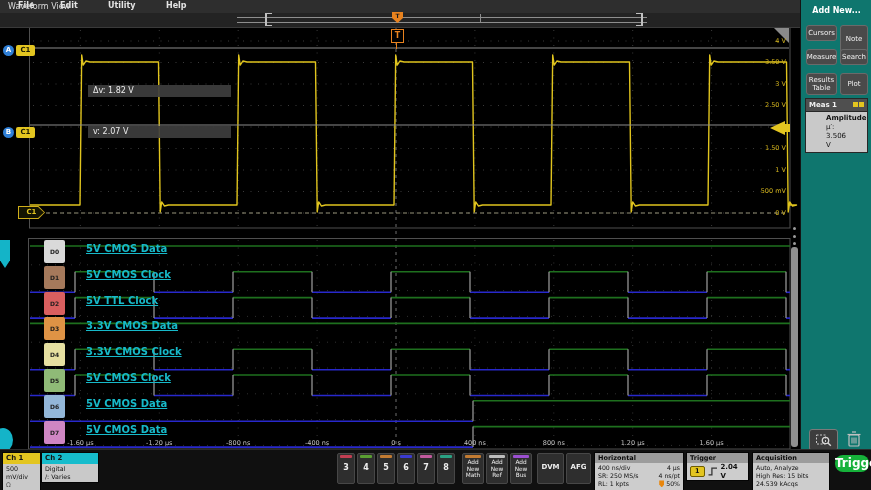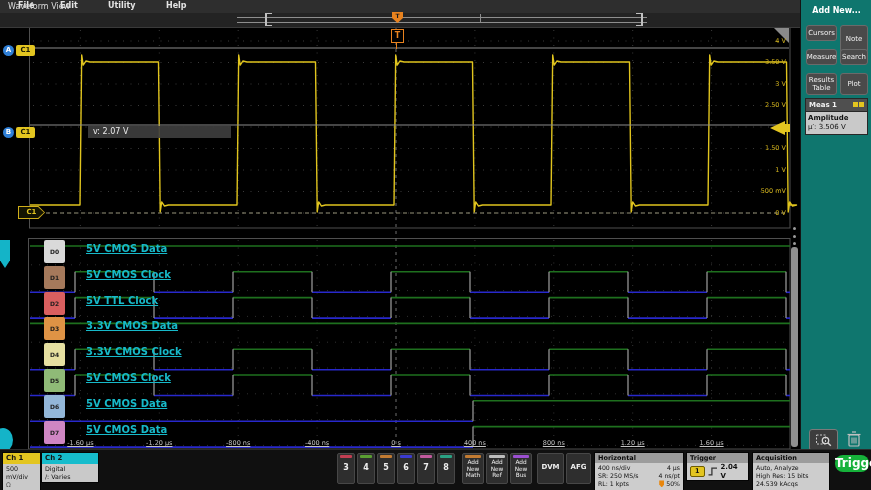--- a/index.html
+++ b/index.html
@@ -39,21 +39,21 @@
                    clip-path:polygon(0 0,76% 0,100% 50%,76% 100%,0 100%);}
   #gnd-badge-inner{position:absolute;left:1px;top:1px;width:25px;height:11px;background:#141402;
                    clip-path:polygon(0 0,76% 0,100% 50%,76% 100%,0 100%);
                    color:#e3c520;font-size:7px;font-weight:bold;text-align:center;line-height:11px;}
   
   #trig-arrow{left:770px;top:121px;width:0;height:0;border-right:15px solid #e3c520;
               border-top:7px solid transparent;border-bottom:7px solid transparent;}
   #trig-arrow-tail{left:785px;top:124px;width:5px;height:8px;background:#e3c520;}
   
   .scale-label{position:absolute;left:728px;width:58px;text-align:right;font-size:6.5px;color:#d2b31c;}
-  .time-label{position:absolute;width:44px;text-align:center;font-size:6.5px;color:#c2c2c2;top:439px;text-decoration:underline;}
+  .time-label{position:absolute;width:44px;text-align:center;font-size:6.5px;color:#c2c2c2;top:439px;}
   
   .dch{position:absolute;left:44px;height:24px;}
   .dch-badge{position:absolute;left:0;top:0;width:21px;height:23px;border-radius:2px;
              color:#1c1c1c;font-size:6px;font-weight:bold;display:flex;align-items:center;justify-content:center;}
   .dch-label{position:absolute;left:42px;top:3px;font-size:10px;font-weight:bold;color:#17b9c9;white-space:nowrap;text-decoration:underline;}
   
   #dgrp-tab{left:0;top:240px;width:10px;height:28px;background:#14b4c8;
             clip-path:polygon(0 0,100% 0,100% 72%,50% 100%,0 72%);}
   #dgrp-blob{left:-7px;top:428px;width:20px;height:24px;border-radius:50%;background:#14b4c8;}
   
@@ -63,21 +63,21 @@
   
   #right-panel{left:800px;top:0;width:71px;height:449px;background:#0f766e;border-left:1px solid #141414;box-sizing:border-box;}
   #add-new-title{position:absolute;left:0;top:6px;width:71px;text-align:center;font-size:8px;font-weight:bold;color:#fff;}
   .rp-btn{position:absolute;background:#4a4a4a;border:1px solid #6a6a6a;border-radius:3px;color:#f0f0f0;
           font-size:7px;display:flex;align-items:center;justify-content:center;text-align:center;
           white-space:pre-line;line-height:8px;box-sizing:border-box;}
   #meas-card{position:absolute;left:4px;top:98px;width:63px;}
   #meas-head{background:#4f4f4f;border:1px solid #272727;color:#f2f2f2;font-size:7px;font-weight:bold;
              padding:1px 3px;height:10px;line-height:10px;position:relative;}
   #meas-head .sq{position:absolute;top:3px;width:5px;height:5px;background:#e3c520;}
-  #meas-body{background:#c9c9c9;color:#111;font-size:7px;padding:2px 2px;line-height:9px;border:1px solid #272727;border-top:none;}
+  #meas-body{background:#c9c9c9;color:#111;font-size:7px;padding:2px 20px;line-height:9px;border:1px solid #272727;border-top:none;}
   #meas-body .b1{font-weight:bold;}
   .icon-btn{position:absolute;display:flex;align-items:center;justify-content:center;}
   #zoom-btn{left:8px;top:429px;width:27px;height:20px;background:#3d3d3d;border:1px solid #7a7a7a;border-radius:3px;}
   
   #bottombar{left:0;top:449px;width:871px;height:41px;background:#101010;border-top:1px solid #2c2c2c;box-sizing:border-box;}
   .bcard{position:absolute;border:1px solid #050505;}
   .bcard .hd{font-size:7px;font-weight:bold;color:#151515;padding:1px 3px;height:9px;line-height:9px;}
   .bcard .bd{background:#c9c9c9;color:#111;font-size:6.3px;line-height:8px;padding:1px 3px;}
   .nbtn{position:absolute;width:18px;height:31px;background:#2e2e2e;border:1px solid #474747;border-radius:2px;
         color:#eee;box-sizing:border-box;text-align:center;}
@@ -262,20 +262,21 @@
   <div id="recbar" class="abs"></div>
   <div class="rec-bracket l" style="left:265px"></div>
   <div class="rec-bracket r" style="left:636px"></div>
   <div class="rec-tick" style="left:480px"></div>
   <div id="rec-trig" class="abs">T</div>
 
   <div id="trig-flag" class="abs">T</div>
   <div id="trig-stem" class="abs"></div>
   <div id="corner-fold" class="abs"></div>
 
+  <div class="readout" style="top:85px">Δv: 1.82 V</div>
   <div class="readout" style="top:126px">v: 2.07 V</div>
 
   <span class="badge-circ" style="left:3px;top:45px">A</span>
   <span class="badge-c1" style="left:16px;top:45px">C1</span>
   <span class="badge-circ" style="left:3px;top:127px">B</span>
   <span class="badge-c1" style="left:16px;top:127px">C1</span>
 
   <div id="gnd-badge-outer" class="abs">
     <div id="gnd-badge-inner">C1</div>
   </div>

